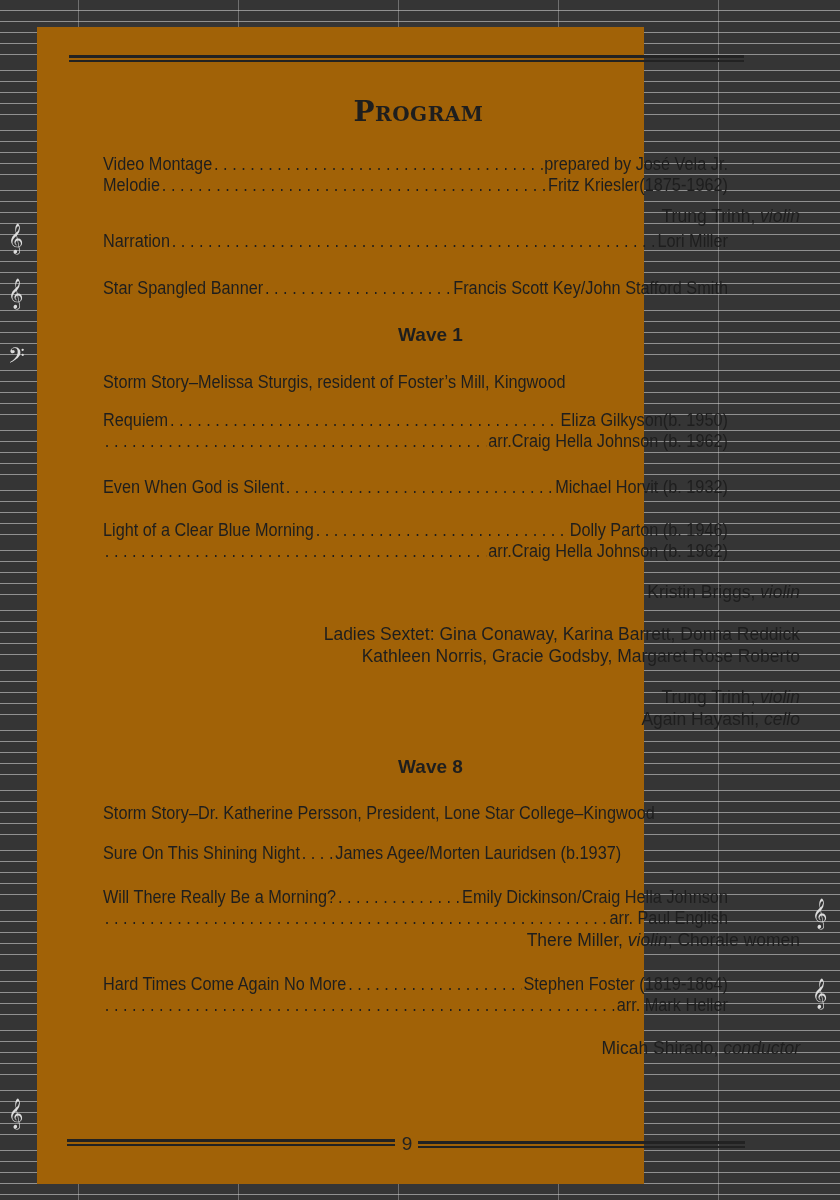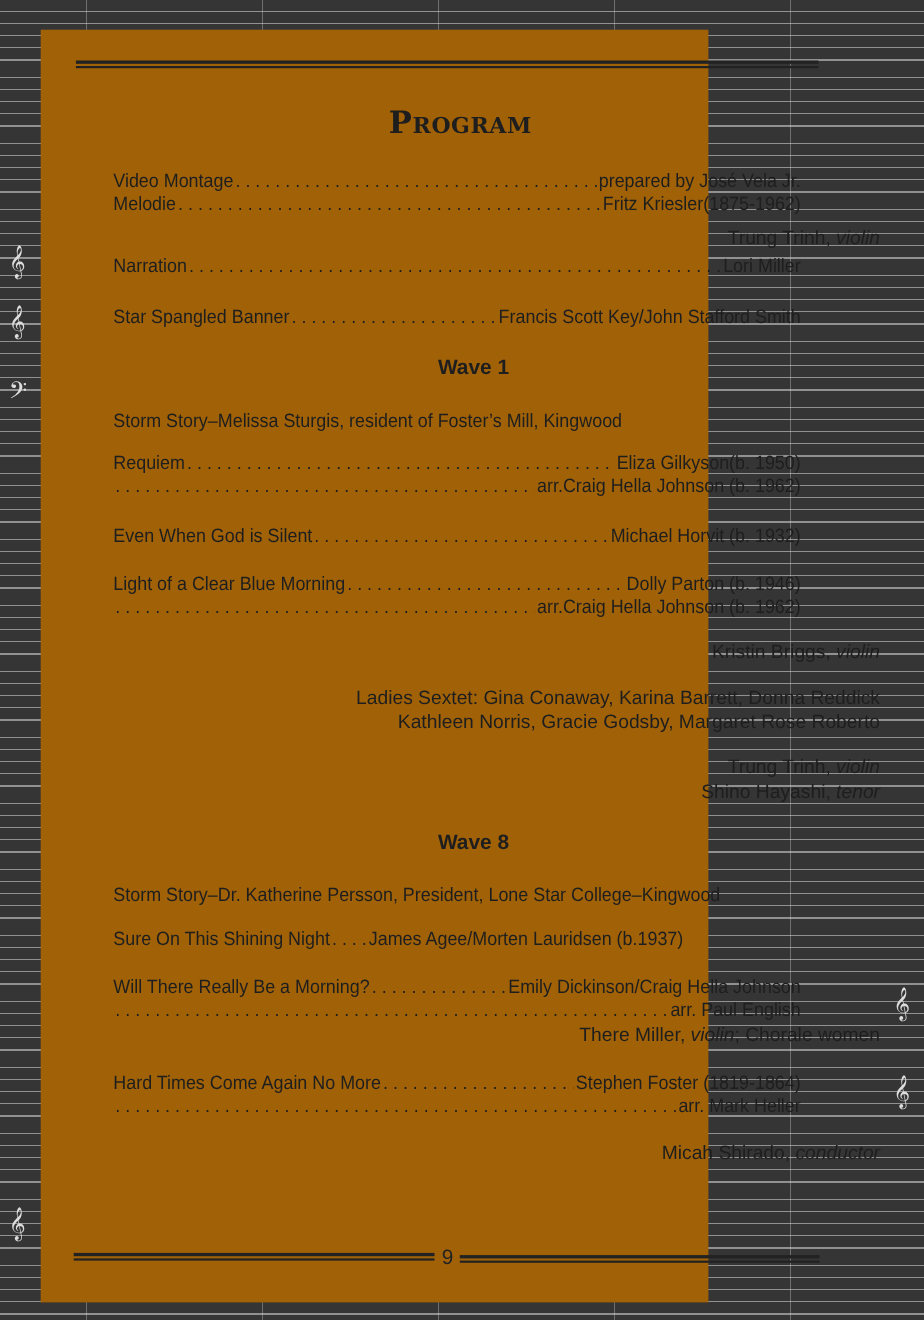--- a/index.html
+++ b/index.html
@@ -110,21 +110,21 @@
       <span class="val">Dolly Parton (b. 1946)</span>
   </div>
   <div class="line" style="top:513px">
     <span class="dots"></span>
       <span class="val">arr.Craig Hella Johnson (b. 1962)</span>
   </div>
   <div class="center" style="top:554px"><span>Kristin Briggs, </span><i>violin</i></div>
   <div class="center" style="top:618px">Kathleen Norris, Gracie Godsby, Margaret Rose Roberto</div>
   <div class="center" style="top:596px">Ladies Sextet: Gina Conaway, Karina Barrett, Donna Reddick</div>
   <div class="center" style="top:659px"><span>Trung Trinh, </span><i>violin</i></div>
-  <div class="center" style="top:681px"><span>Shino Hayashi, </span><i>tenor</i></div>
+  <div class="center" style="top:681px"><span>Again Hayashi, </span><i>cello</i></div>
 
   <div class="heading" style="top:729px">Wave 8</div>
   <div class="plain" style="top:776px">Storm Story–Dr. Katherine Persson, President, Lone Star College–Kingwood</div>
   <div class="line" style="top:815px">
     <span class="lbl">Sure On This Shining Night</span>
       <span class="dots" style="flex:0 0 auto;width:34px"></span>
       <span class="val">James Agee/Morten Lauridsen (b.1937)</span>
   </div>
   <div class="line" style="top:859px">
     <span class="lbl">Will There Really Be a Morning?</span>

